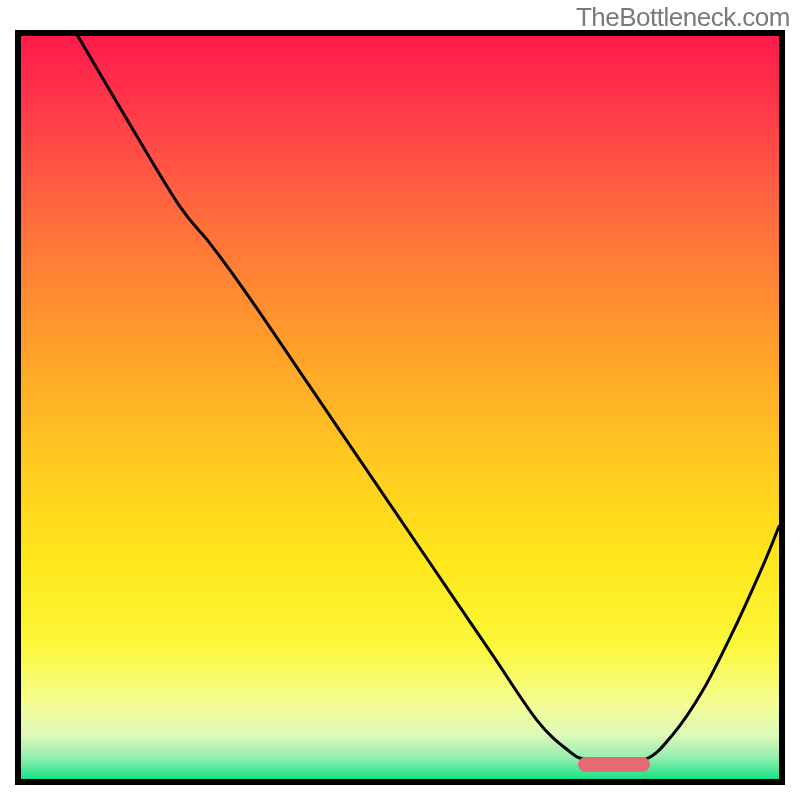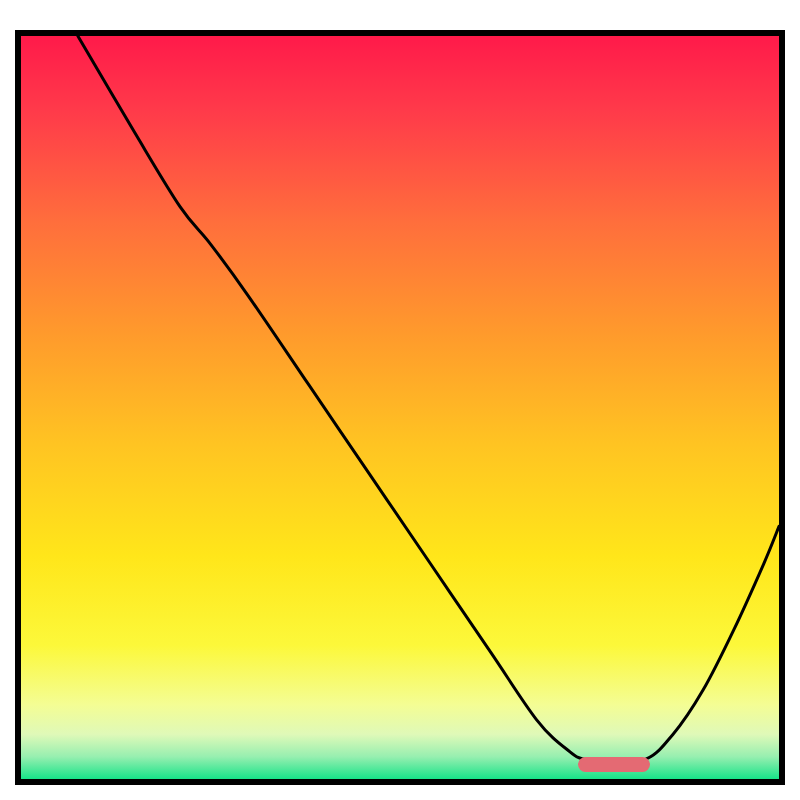--- a/index.html
+++ b/index.html
@@ -49,20 +49,21 @@
   }
   .marker {
     position: absolute;
     background: #e46a73;
     border-radius: 8px;
   }
 </style>
 </head>
 <body>
 <div class="stage">
+  <div class="watermark">TheBottleneck.com</div>
 
   <div class="frame">
 
     <div class="gradient" id="grad" style="background: linear-gradient(rgb(255, 26, 74) 0%, rgb(255, 58, 74) 10%, rgb(255, 110, 60) 25%, rgb(255, 154, 44) 40%, rgb(255, 196, 34) 55%, rgb(255, 230, 26) 70%, rgb(252, 248, 58) 82%, rgb(244, 253, 148) 90%, rgb(223, 249, 184) 94%, rgb(151, 239, 176) 97%, rgb(23, 227, 137) 100%);"></div>
 
     <svg class="curve" viewBox="0 0 758 743" preserveAspectRatio="none">
       <path id="curvePath" d="M 56.85 0 C 66.325 16.098333333333333 96.645 68.10833333333333 113.7 96.59 C 130.755 125.07166666666667 146.54666666666668 152.315 159.18 170.89000000000001 C 171.81333333333333 189.46500000000003 178.13 193.18 189.5 208.04000000000002 C 200.87 222.90000000000003 210.97666666666666 236.52166666666668 227.4 260.05 C 243.82333333333335 283.5783333333333 267.8266666666667 319.49 288.04 349.21 C 308.25333333333333 378.92999999999995 328.4666666666667 408.65 348.68 438.37 C 368.8933333333333 468.09000000000003 389.10666666666674 497.81 409.32000000000005 527.53 C 429.53333333333336 557.25 452.2733333333333 590.685 469.96 616.6899999999999 C 487.64666666666665 642.6949999999999 502.80666666666673 667.4616666666667 515.44 683.5600000000001 C 528.0733333333334 699.6583333333334 536.9166666666666 706.4691666666666 545.76 713.28 C 554.6033333333334 720.0908333333333 555.8666666666667 722.5675 568.5 724.425 C 581.1333333333333 726.2824999999999 607.6633333333333 728.7591666666666 621.56 724.425 C 635.4566666666666 720.0908333333333 641.7733333333333 710.1841666666667 651.88 698.42 C 661.9866666666667 686.6558333333332 672.0933333333334 671.1766666666667 682.2 653.84 C 692.3066666666667 636.5033333333333 702.4133333333333 615.4516666666666 712.52 594.4 C 722.6266666666667 573.3483333333334 735.26 544.8666666666667 742.84 527.53 C 750.4200000000001 510.1933333333333 755.4733333333334 496.57166666666666 758 490.38" fill="none" stroke="#000000" stroke-width="3" stroke-linejoin="round" stroke-linecap="round"></path>
     </svg>
 
     <div class="marker" id="marker" style="left: 557.13px; width: 72.01px; top: 720.71px; height: 14.86px; background: rgb(228, 106, 115);"></div>

